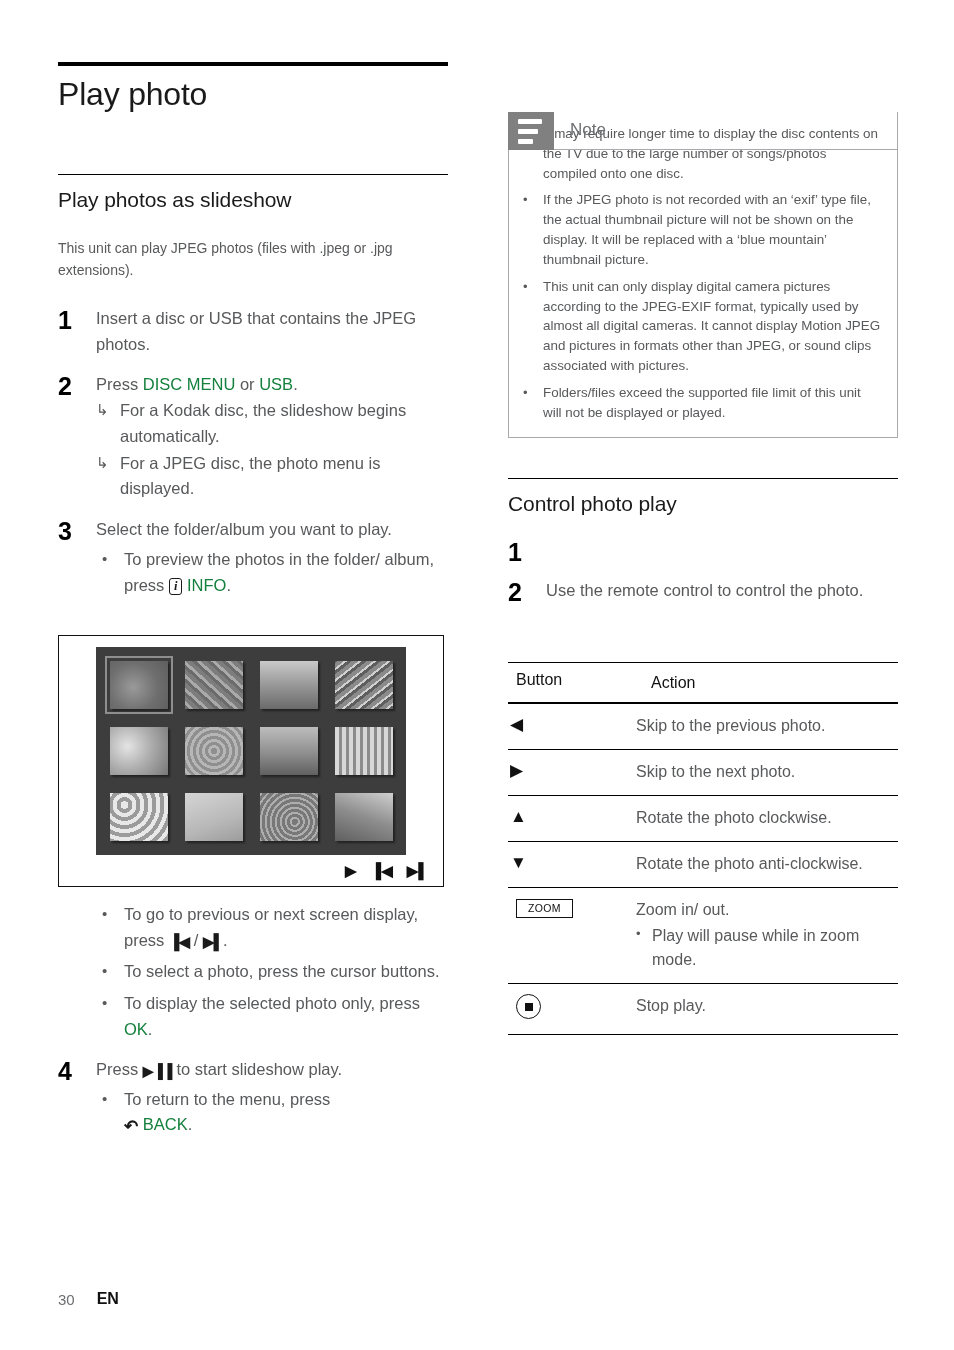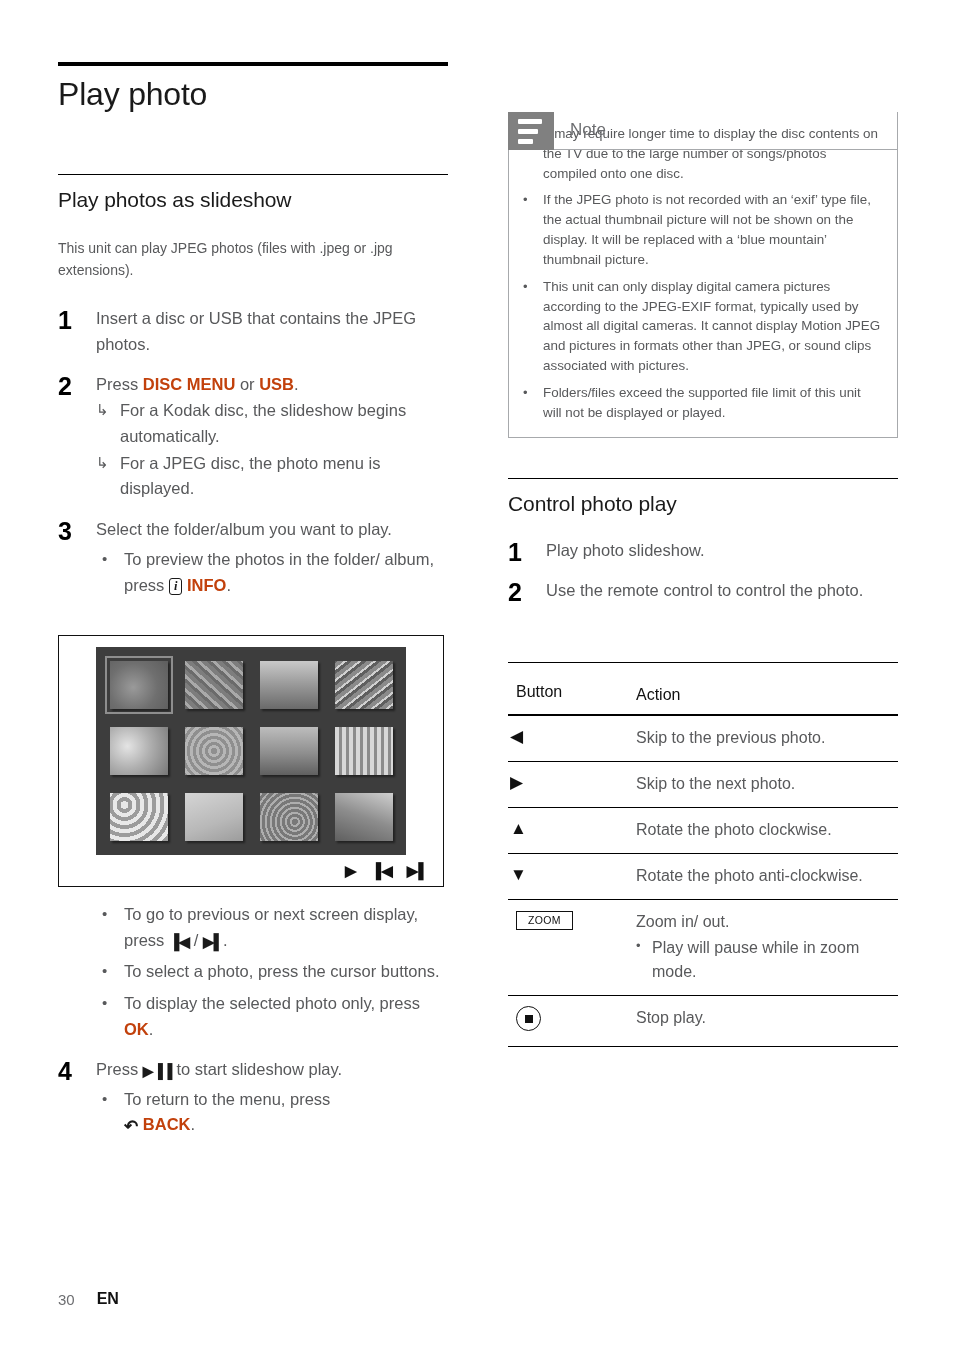--- a/index.html
+++ b/index.html
@@ -33,21 +33,21 @@
   .para{font-size:14px;line-height:1.56;color:#58595b;}
 
   
   .step{display:flex;align-items:flex-start;}
   .step-num{
     width:38px;flex:0 0 38px;
     font-size:25px;font-weight:700;color:#000;
     line-height:1.18;
   }
   .step-body{flex:1;font-size:16.5px;line-height:1.56;color:#58595b;}
-  .step-body b{color:#c2410c;font-weight:700;}
+  .step-body b{color:#15803d;font-weight:400;}
 
   
   .sub-arrow{display:flex;align-items:flex-start;margin-top:1px;}
   .sub-arrow .mark{
     flex:0 0 24px;font-size:15px;color:#58595b;line-height:1.56;
   }
   .sub-arrow .txt{flex:1;}
 
   
   .sub-bullet{display:flex;align-items:flex-start;margin-top:2px;}
@@ -124,21 +124,22 @@
   .note-li .txt{flex:1;font-size:13.4px;line-height:1.48;color:#58595b;}
 
   
   .sec2{position:absolute;left:508px;top:478px;width:390px;}
 
   
   .tbl{position:absolute;left:508px;top:662px;width:390px;}
   .tbl-row{display:flex;align-items:flex-start;}
   .tbl-head{
     border-top:1.6px solid #000;border-bottom:2.5px solid #000;
-    padding:20px 0 7px 0;
+    padding:8px 0 7px 0;
+    gap:15px;
   }
   .tbl-head .c1,.tbl-head .c2{font-size:16px;color:#111;font-weight:400;}
   .c1{flex:0 0 128px;padding-left:8px;box-sizing:border-box;}
   .c2{flex:1;font-size:16px;line-height:1.5;color:#58595b;}
   .tbl-body-row{border-bottom:1.4px solid #000;padding:10px 0 11px 0;}
   .btn-glyph{font-size:17px;color:#111;line-height:1.35;padding-left:2px;}
   .zoom-btn{
     display:inline-block;border:1.8px solid #111;
     padding:2px 11px;font-size:10.5px;letter-spacing:0.3px;
     color:#111;font-weight:400;line-height:13px;
@@ -315,21 +316,20 @@
       </div>
     </div>
   </div>
 
   <div class="sec2">
     <div class="rule-thin"></div>
     <h2 class="h2">Control photo play</h2>
 
     <div class="step" style="margin-top:22px;">
       <div class="step-num">1</div>
-      <div class="step-body">Play photo slideshow.</div>
     </div>
     <div class="step" style="margin-top:10px;">
       <div class="step-num">2</div>
       <div class="step-body">Use the remote control to control the photo.</div>
     </div>
   </div>
 
   <div class="tbl">
     <div class="tbl-row tbl-head">
       <div class="c1">Button</div>

